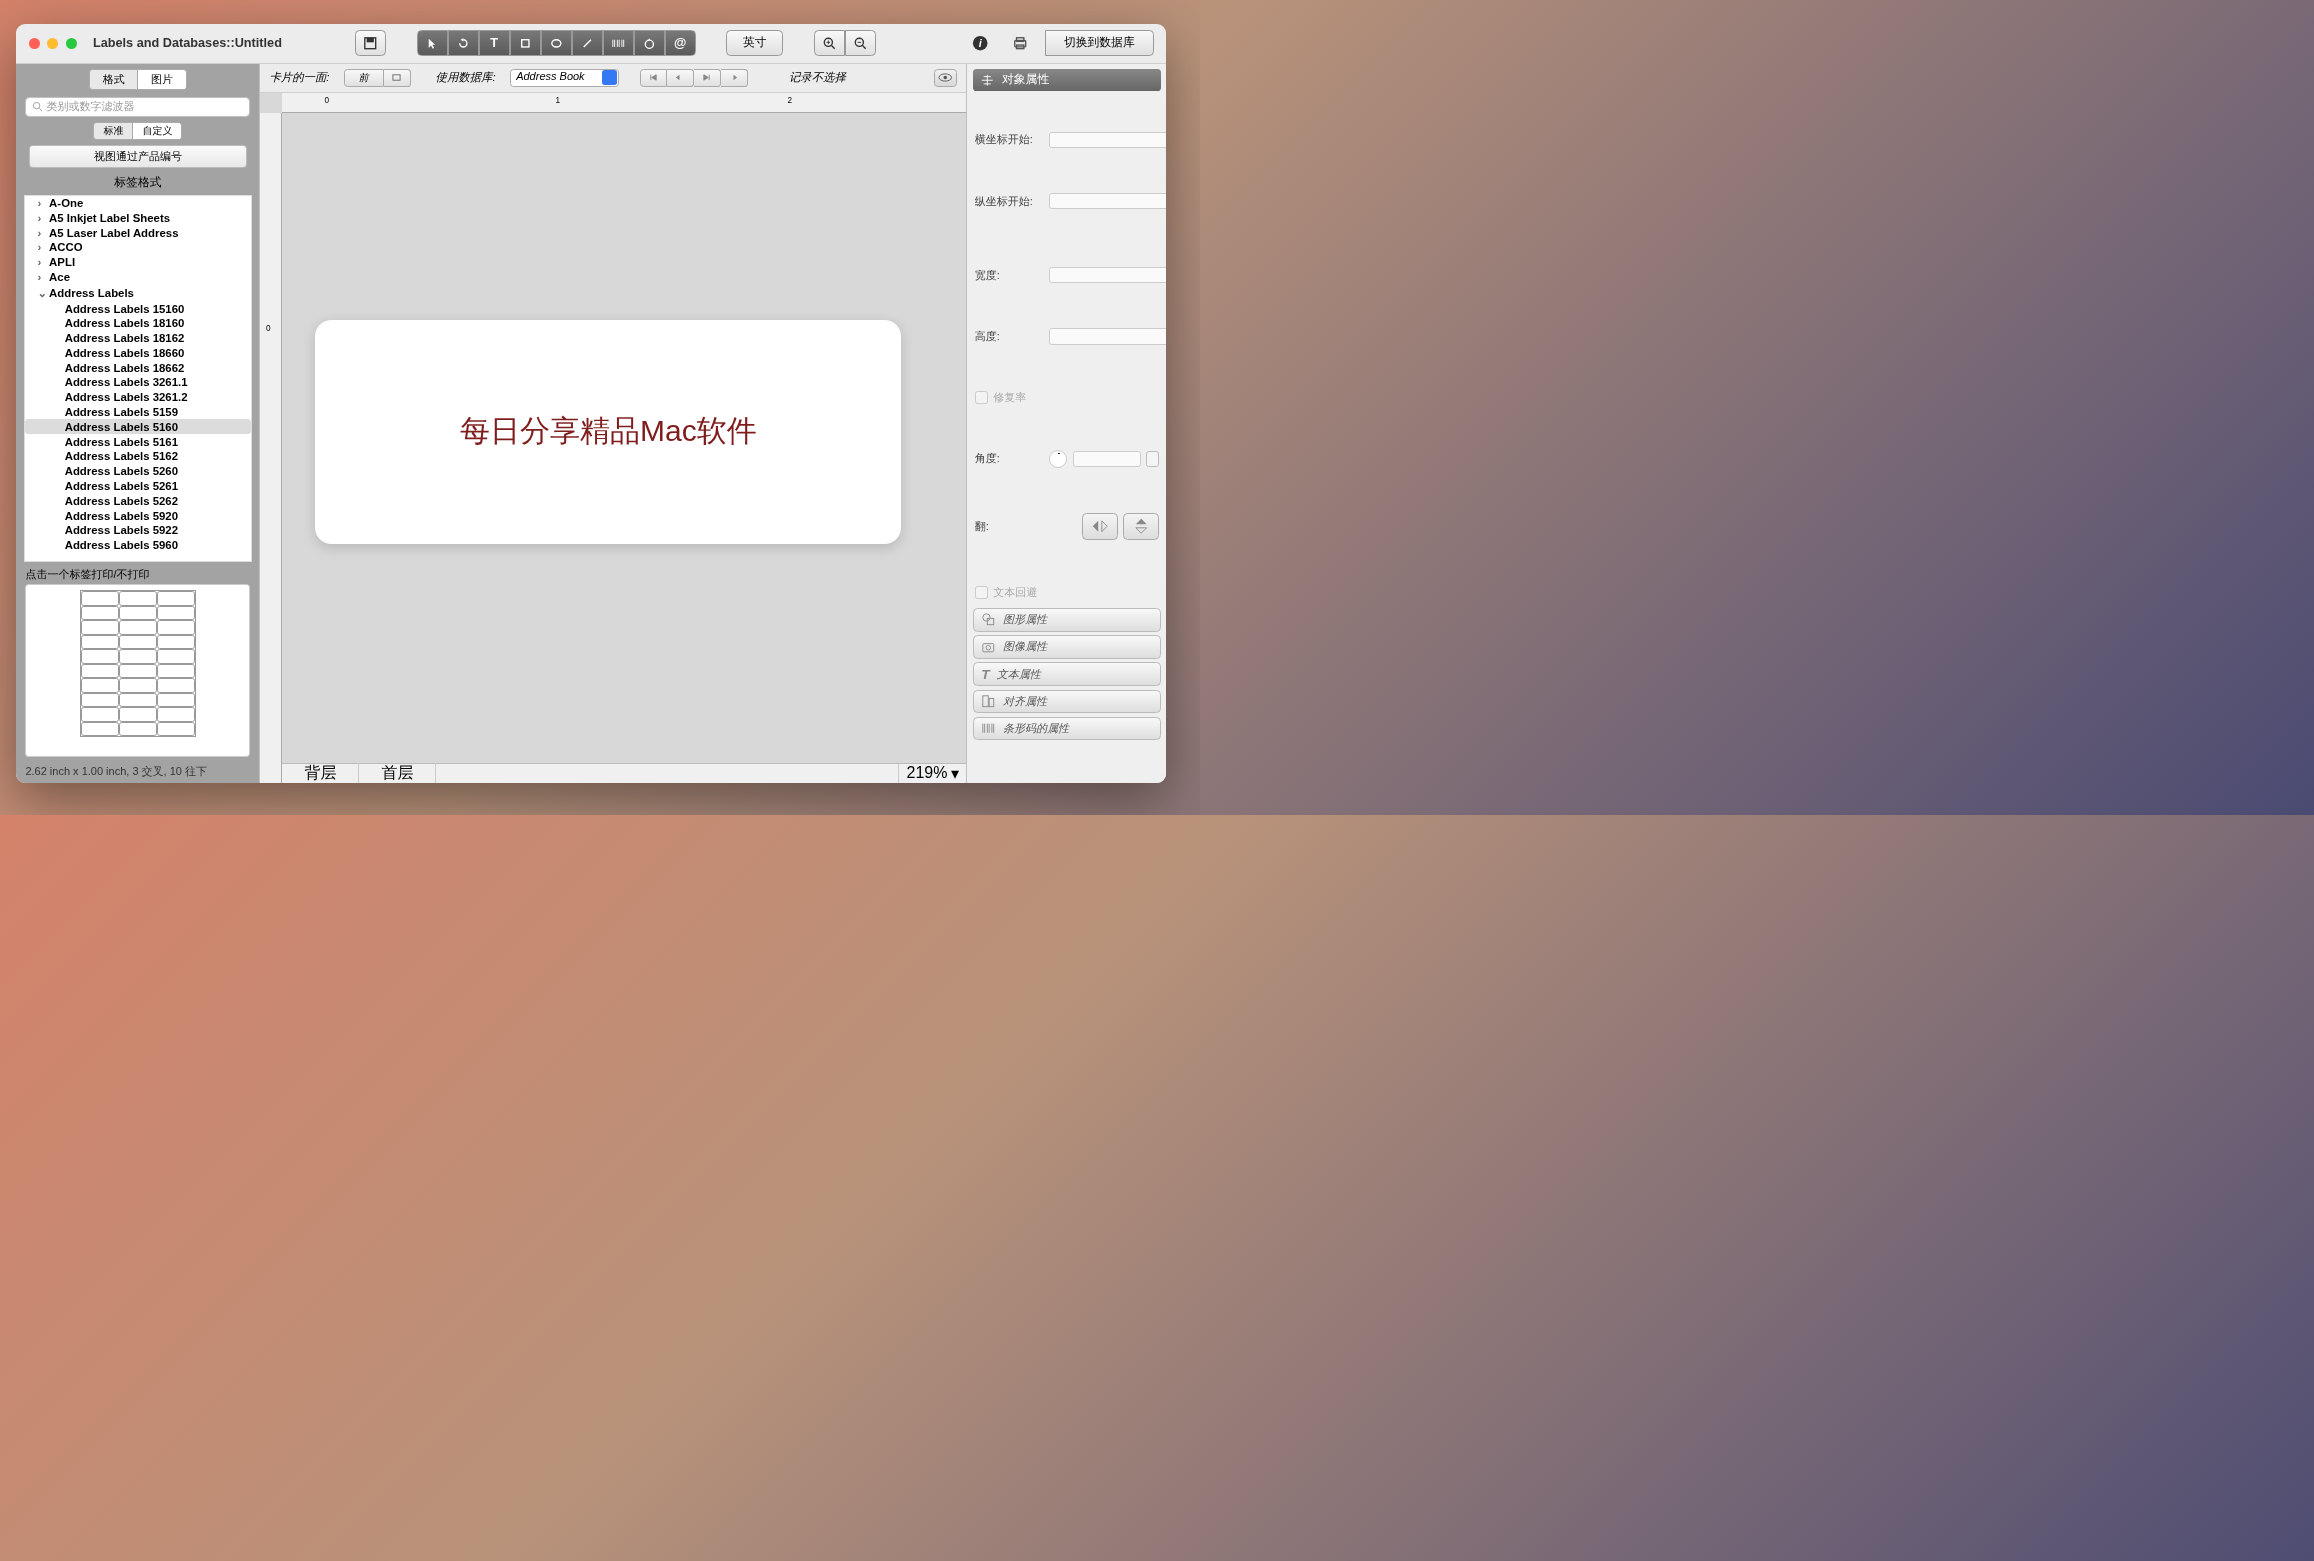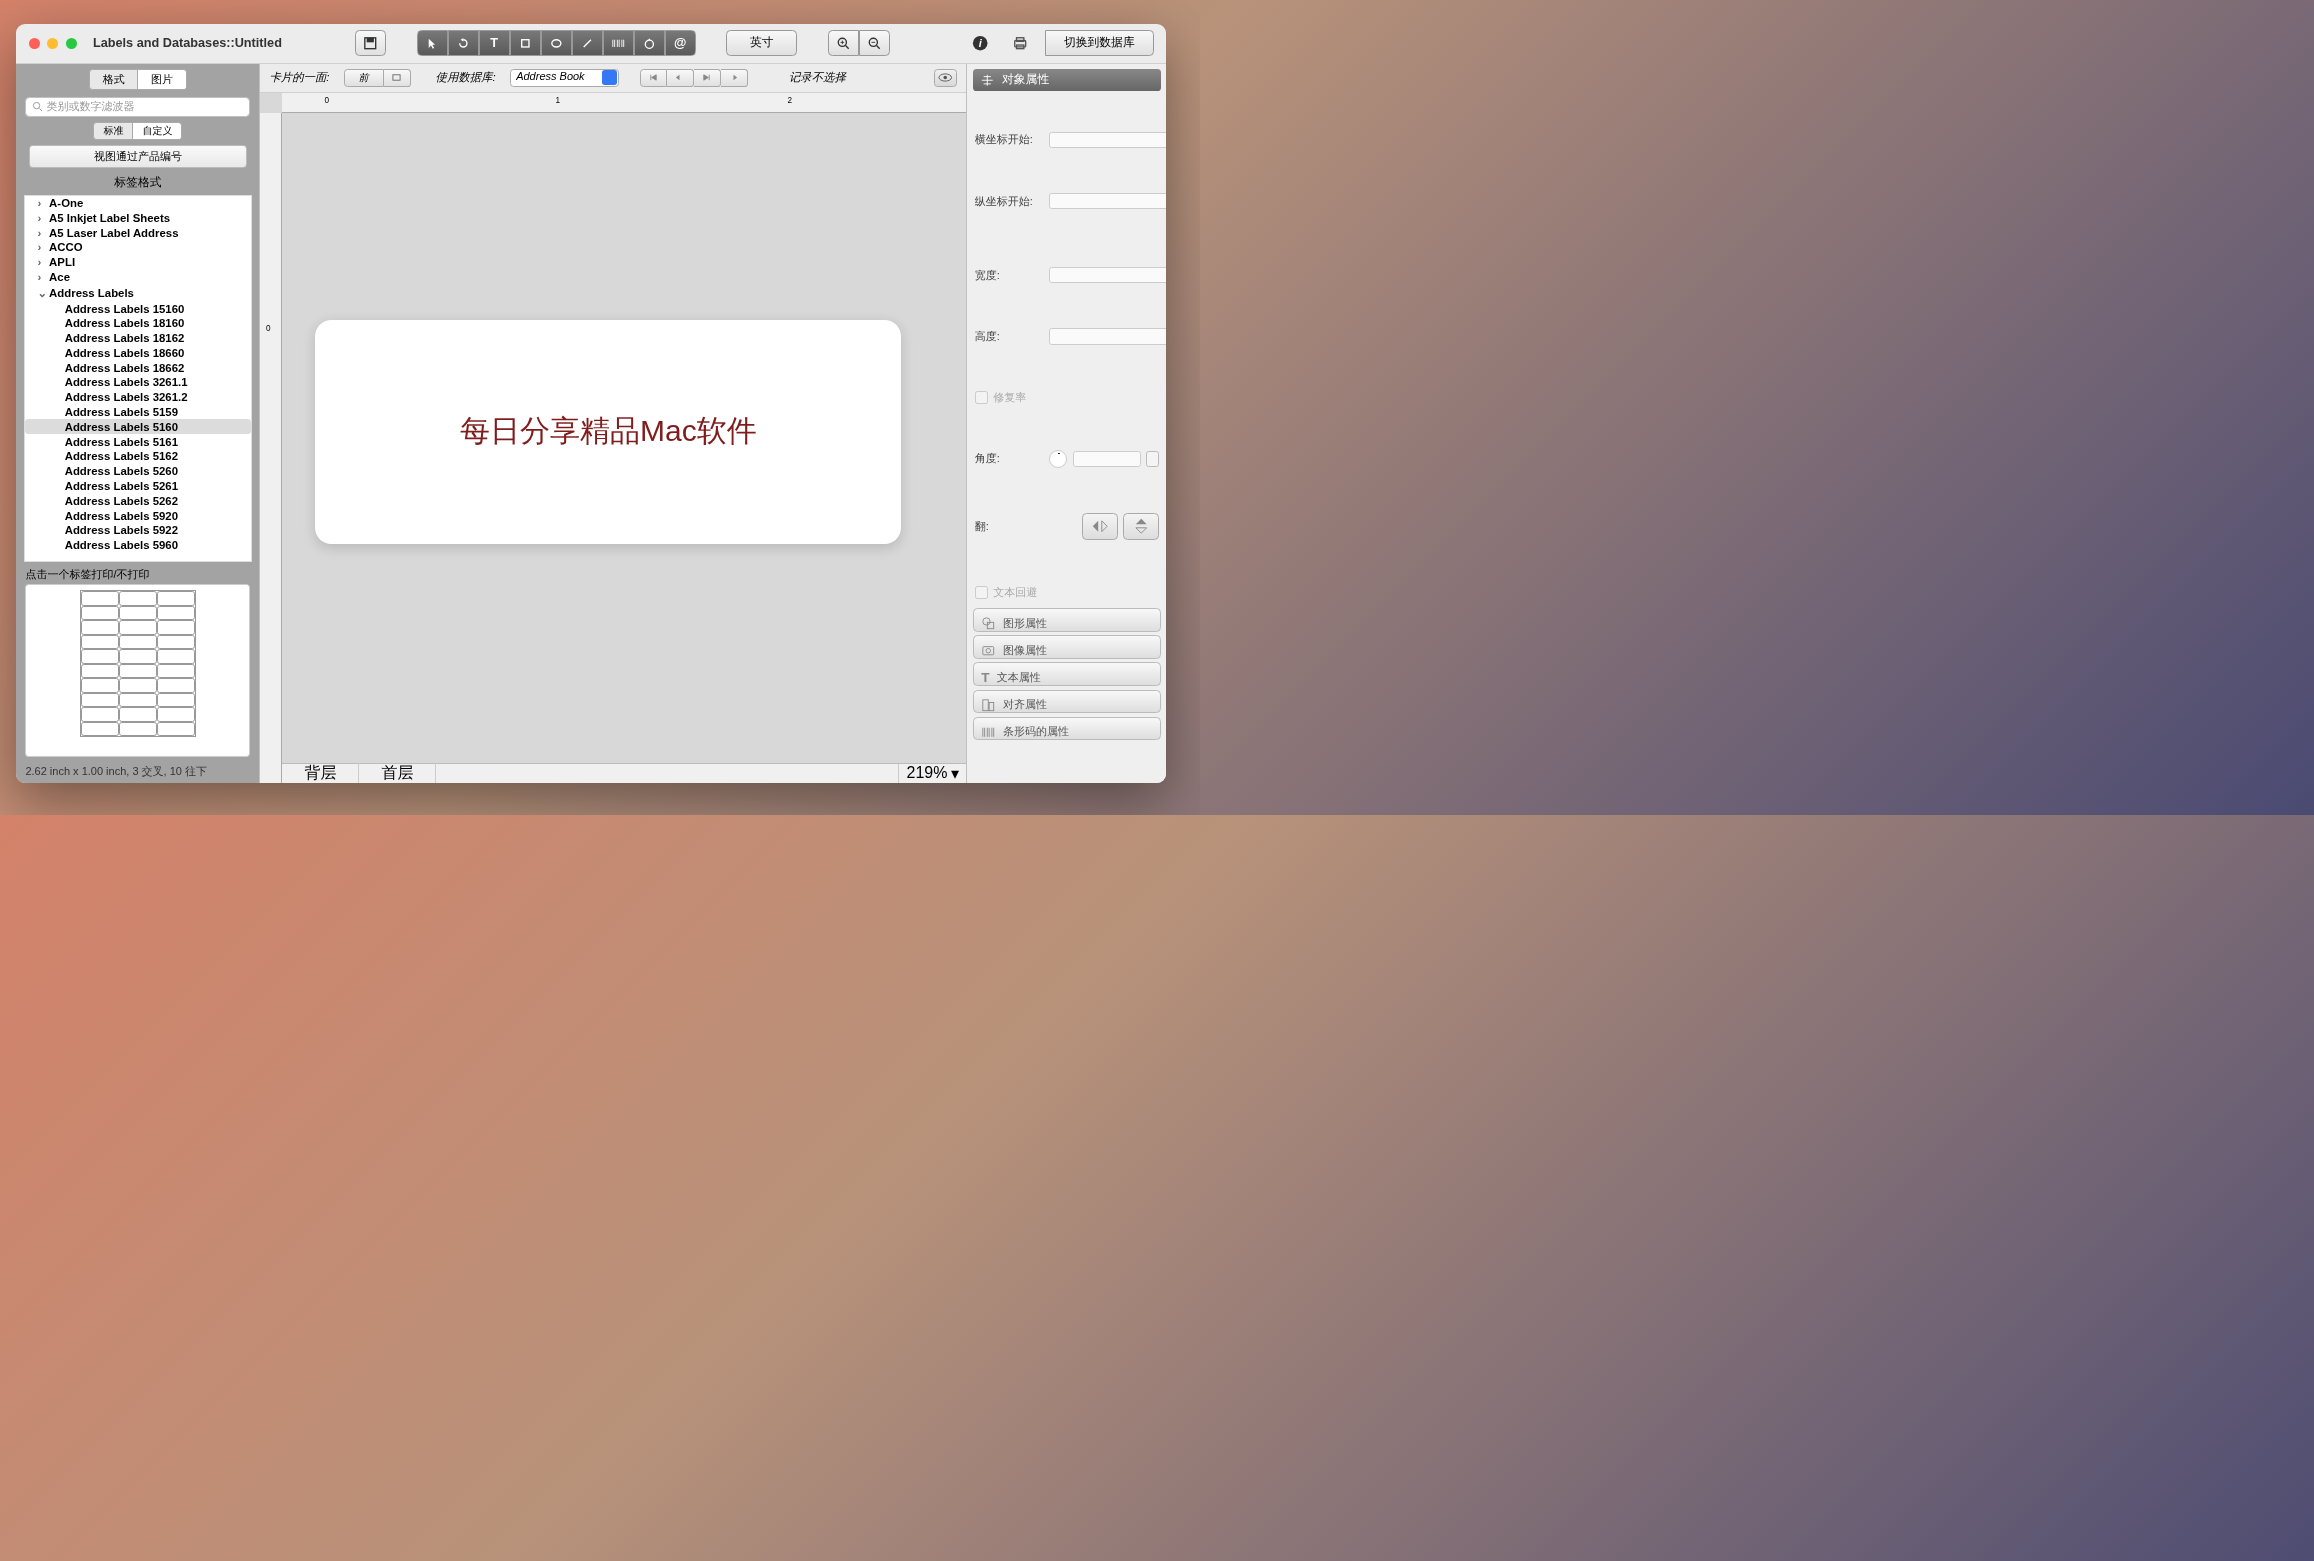--- a/index.html
+++ b/index.html
@@ -9,21 +9,21 @@
 .traffic { display: flex; gap: 7.3px; }
 .dot { width: 11px; height: 11px; border-radius: 50%; }
 .dot.r { background: #ff5f57; } .dot.y { background: #febc2e; } .dot.g { background: #28c840; }
 .title { font-size: 12.7px; font-weight: 600; color: #333; margin-left: 7.3px; }
 .tb-btn { width: 31px; height: 25.5px; background: linear-gradient(#f8f8f8,#e0e0e0); border: 0.9px solid #999; display: flex; align-items: center; justify-content: center; font-size: 12.7px; cursor: pointer; }
 .tb-btn:first-child { border-radius: 4.5px 0 0 4.5px; }
 .tb-btn:last-child { border-radius: 0 4.5px 4.5px 0; }
 .tb-btn.solo { border-radius: 4.5px; }
 .tb-btn.dark { background: linear-gradient(#787878,#5a5a5a); color: #fff; }
 .tb-spacer { width: 12.7px; }
-.tb-wide { width: 71px; font-size: 11.8px; border-radius: 4.5px; }
+.tb-wide { width: 57px; font-size: 11.8px; border-radius: 4.5px; }
 .tb-wider { padding: 0 18px; width: auto; font-size: 11.8px; border-radius: 4.5px; }
 .body { flex: 1; display: flex; overflow: hidden; }
 .sidebar { width: 244px; border-right: 0.9px solid #c0c0c0; display: flex; flex-direction: column; background: #a3a3a3; }
 .seg { display: flex; justify-content: center; padding: 5.5px 0 3.6px; gap: 0; }
 .seg-btn { font-size: 11px; padding: 1.8px 12.7px; background: #fff; border: 0.9px solid #aaa; cursor: pointer; }
 .seg-btn:first-child { border-radius: 3.6px 0 0 3.6px; } .seg-btn:last-child { border-radius: 0 3.6px 3.6px 0; border-left: none; }
 .seg-btn.active { background: #e8e8e8; }
 .search { margin: 3.6px 9px; height: 20px; border: 0.9px solid #c0c0c0; border-radius: 4.5px; display: flex; align-items: center; padding: 0 5.5px; background: #fff; font-size: 11px; color: #999; gap: 3.6px; }
 .seg2 { display: flex; justify-content: center; padding: 1.8px 0; }
 .seg2 .seg-btn { font-size: 10px; padding: 0.9px 9px; }
@@ -60,21 +60,21 @@
 .label-card { position: absolute; top: 207px; left: 33px; width: 586px; height: 224px; background: #fff; border-radius: 16.4px; box-shadow: 0 3.6px 12.7px rgba(0,0,0,0.15); display: flex; align-items: center; justify-content: center; font-size: 30px; color: #7f1d1d; }
 .bottom-tabs { position: absolute; bottom: 0; left: 22px; right: 0; height: 20px; background: #f0f0f0; border-top: 0.9px solid #bbb; display: flex; align-items: center; font-size: 16px; }
 .btab { padding: 0 22px; border-right: 0.9px solid #ccc; cursor: pointer; }
 .zoom { margin-left: auto; padding: 0 7.3px; border-left: 0.9px solid #ccc; display: flex; align-items: center; gap: 3.6px; }
 .inspector { width: 200px; border-left: 0.9px solid #c0c0c0; background: #efefef; padding: 0 5.5px; font-size: 11px; }
 .insp-hdr { margin: 5.5px 0; height: 22px; background: linear-gradient(#888,#666); color: #fff; border-radius: 3.6px; display: flex; align-items: center; padding: 0 7.3px; gap: 7.3px; font-size: 11.8px; }
 .insp-row { display: flex; align-items: center; padding: 4.5px 1.8px; gap: 5.5px; margin-top: 36px; }
 .insp-row label { flex: 0 0 69px; color: #444; }
 .insp-row input[type=text] { flex: 1; height: 16.4px; border: 0.9px solid #ccc; border-radius: 2.7px; background: #fafafa; }
 .step { width: 12.7px; height: 16.4px; border: 0.9px solid #bbb; border-radius: 2.7px; background: #f4f4f4; }
-.collap { margin: 3.6px 0; height: 23.6px; background: linear-gradient(#f8f8f8,#dedede); border: 0.9px solid #bbb; border-radius: 4.5px; display: flex; align-items: flex-end; padding: 0 7.3px; gap: 7.3px; cursor: pointer; color: #555; }
+.collap { margin: 3.6px 0; height: 23.6px; background: linear-gradient(#f8f8f8,#dedede); border: 0.9px solid #bbb; border-radius: 4.5px; display: flex; align-items: center; padding: 0 7.3px; gap: 7.3px; cursor: pointer; color: #555; font-style: italic; }
 .flip-btn { width: 36px; height: 27px; background: linear-gradient(#f4f4f4,#ddd); border: 0.9px solid #aaa; border-radius: 4.5px; display: flex; align-items: center; justify-content: center; cursor: pointer; }
 svg { display: block; }
 </style>
 </head>
 <body>
 
 <div class="window">
 
   <div class="titlebar">
     <div class="traffic">

